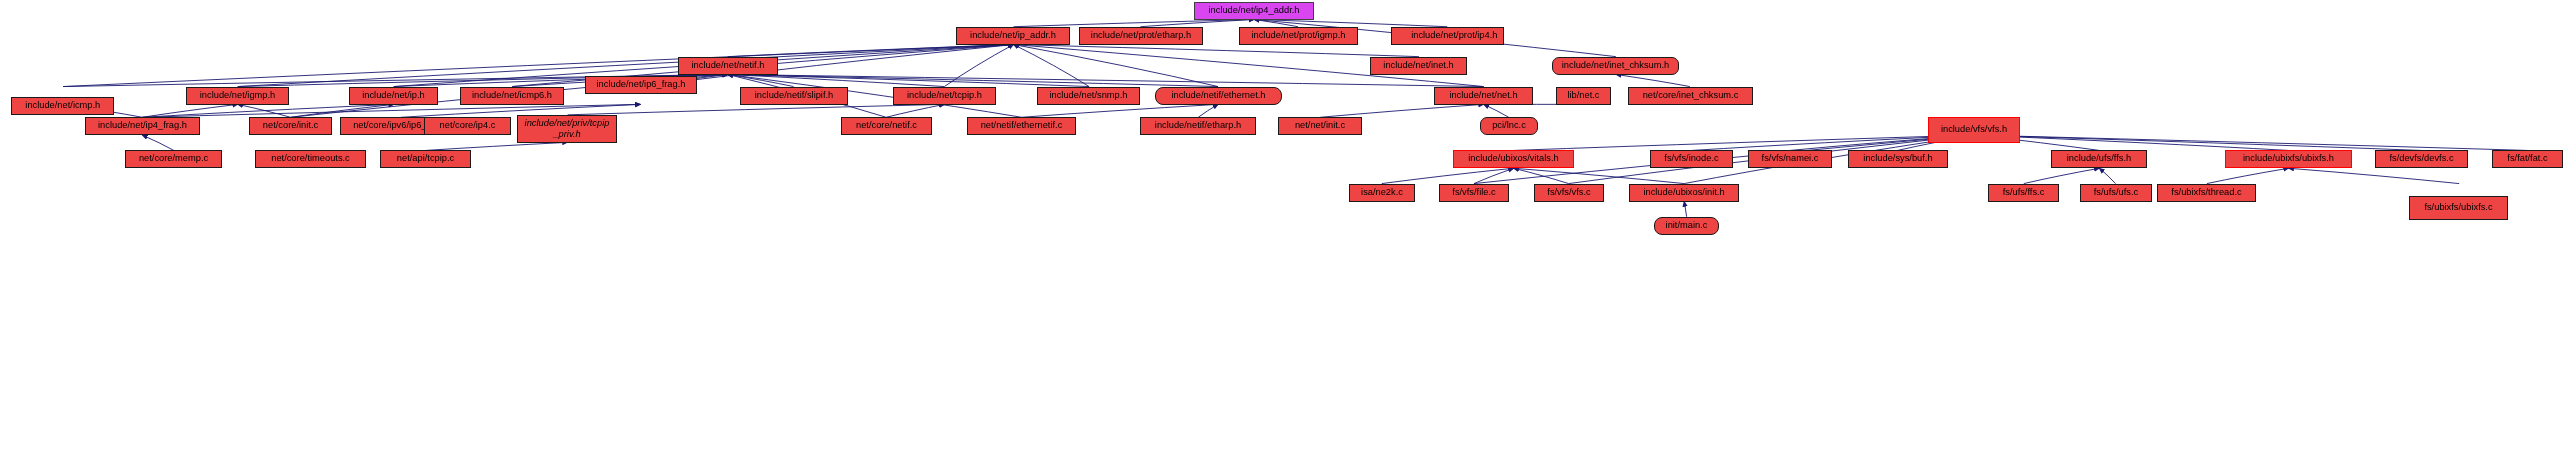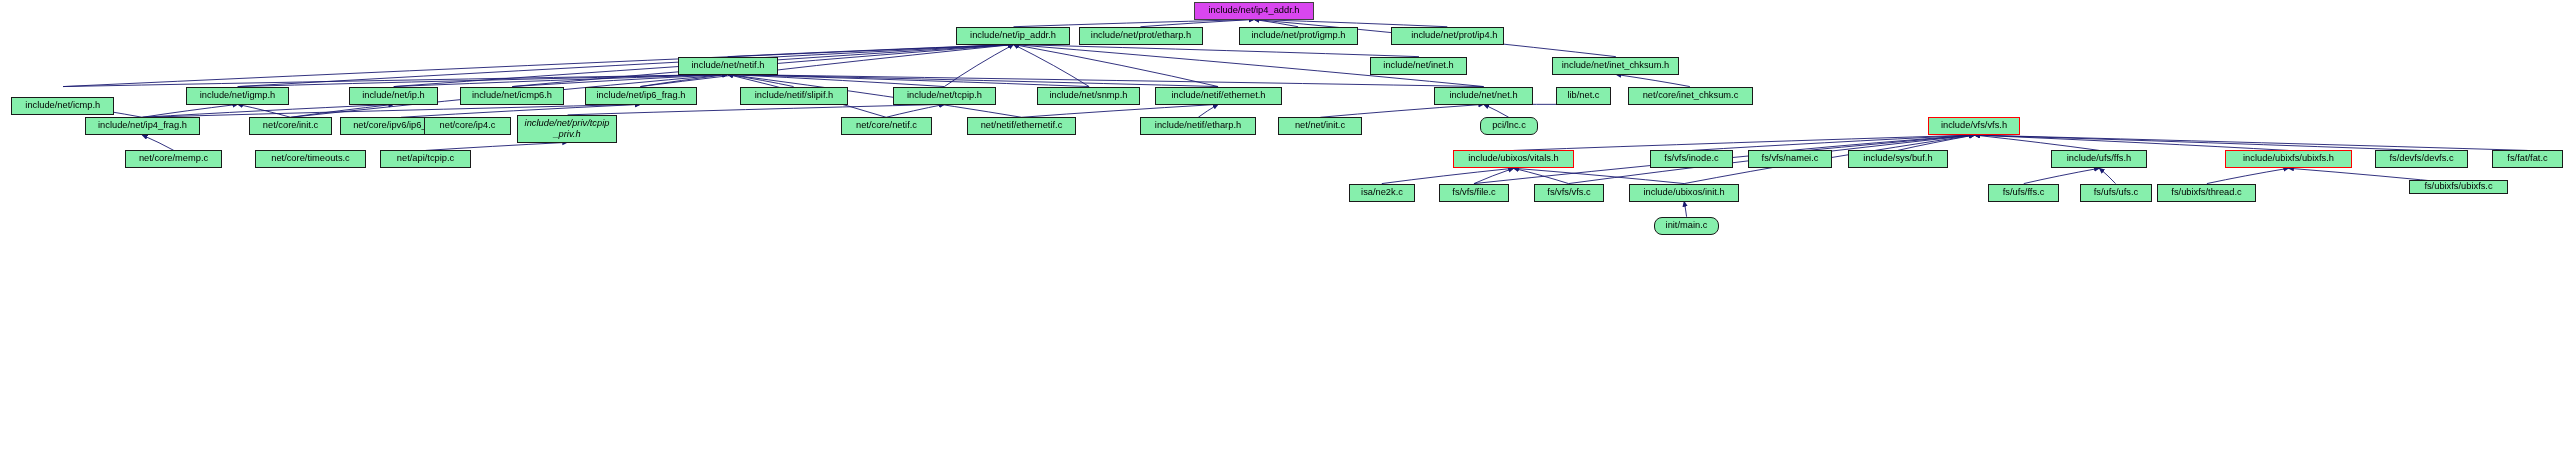--- a/index.html
+++ b/index.html
@@ -9,21 +9,21 @@
     height:465px;
     background:#ffffff;
     font-family:"Liberation Sans", sans-serif;
     overflow:hidden;
   }
   #edges{position:absolute;left:0;top:0;width:2576px;height:465px;}
   .node{
     position:absolute;
     box-sizing:border-box;
     border:0.8px solid #1a1a1a;
-    background:#86efac;
+    background:#ef4444;
     color:#000000;
     font-size:9.3px;
     line-height:1.05;
     text-align:center;
     display:flex;
     align-items:center;
     justify-content:center;
     white-space:pre;
     z-index:5;
     padding:0 2.4px;
@@ -118,34 +118,34 @@
       <path d="M2086,268 Q2084.68,258.5 2083,249" stroke="#191970" stroke-width="1.1" fill="none" marker-end="url(#ah)"></path>
     </svg>
   <div id="nodes-layer">
       <div class="node root" style="left: 1194px; top: 1.6px; width: 120px; height: 18px;">include/net/ip4_addr.h</div>
       <div class="node" style="left: 956px; top: 27px; width: 114px; height: 18px;">include/net/ip_addr.h</div>
       <div class="node" style="left: 1079px; top: 27px; width: 124px; height: 18px;">include/net/prot/etharp.h</div>
       <div class="node" style="left: 1239px; top: 27px; width: 119px; height: 18px;">include/net/prot/igmp.h</div>
       <div class="node" style="left: 1391px; top: 27px; width: 113px; height: 18px; padding-left: 16px;">include/net/prot/ip4.h</div>
       <div class="node" style="left: 678px; top: 57px; width: 100px; height: 18px;">include/net/netif.h</div>
       <div class="node" style="left: 1370px; top: 57px; width: 97px; height: 18px;">include/net/inet.h</div>
-      <div class="node" style="left: 1552px; top: 57px; width: 127px; height: 18px;">include/net/inet_chksum.h</div>
+      <div class="node" style="left: 1552px; top: 57px; width: 127px; height: 18px; border-radius: 7px;">include/net/inet_chksum.h</div>
       <div class="node" style="left: 11.3px; top: 87px; width: 103px; height: 18px; margin-top: 10px;">include/net/icmp.h</div>
       <div class="node" style="left: 186px; top: 87px; width: 103px; height: 18px;">include/net/igmp.h</div>
       <div class="node" style="left: 349px; top: 87px; width: 89px; height: 18px;">include/net/ip.h</div>
       <div class="node" style="left: 460px; top: 87px; width: 104px; height: 18px;">include/net/icmp6.h</div>
-      <div class="node" style="left: 585px; top: 87px; width: 112px; height: 18px;">include/net/ip6_frag.h</div>
+      <div class="node" style="left: 585px; top: 76px; width: 112px; height: 18px;">include/net/ip6_frag.h</div>
       <div class="node" style="left: 740px; top: 87px; width: 108px; height: 18px;">include/netif/slipif.h</div>
       <div class="node" style="left: 893px; top: 87px; width: 103px; height: 18px;">include/net/tcpip.h</div>
       <div class="node" style="left: 1037px; top: 87px; width: 103px; height: 18px;">include/net/snmp.h</div>
-      <div class="node" style="left: 1155px; top: 87px; width: 127px; height: 18px;">include/netif/ethernet.h</div>
+      <div class="node" style="left: 1155px; top: 87px; width: 127px; height: 18px; border-radius: 8px;">include/netif/ethernet.h</div>
       <div class="node" style="left: 1434px; top: 87px; width: 99px; height: 18px;">include/net/net.h</div>
       <div class="node" style="left: 1556px; top: 87px; width: 55px; height: 18px;">lib/net.c</div>
       <div class="node" style="left: 1628px; top: 87px; width: 125px; height: 18px;">net/core/inet_chksum.c</div>
-      <div class="node hl" style="left: 1928px; top: 117px; width: 92px; height: 18px;">include/vfs/vfs.h</div>
+      <div class="node hl" style="left: 1928px; top: 117px; width: 92px; height: 26px;">include/vfs/vfs.h</div>
       <div class="node" style="left: 85px; top: 117px; width: 115px; height: 18px;">include/net/ip4_frag.h</div>
       <div class="node" style="left: 249px; top: 117px; width: 83px; height: 18px;">net/core/init.c</div>
       <div class="node" style="left: 340px; top: 117px; width: 123px; height: 18px;">net/core/ipv6/ip6_frag.c</div>
       <div class="node two-line" style="left: 517px; top: 115px; width: 100px; height: 27.5px; font-style: italic;">include/net/priv/tcpip
 _priv.h</div>
       <div class="node" style="left: 841px; top: 117px; width: 91px; height: 18px;">net/core/netif.c</div>
       <div class="node" style="left: 967px; top: 117px; width: 109px; height: 18px;">net/netif/ethernetif.c</div>
       <div class="node" style="left: 1140px; top: 117px; width: 116px; height: 18px;">include/netif/etharp.h</div>
       <div class="node" style="left: 1278px; top: 117px; width: 84px; height: 18px;">net/net/init.c</div>
       <div class="node" style="left: 1480px; top: 117px; width: 58px; height: 18px; border-radius: 7px;">pci/lnc.c</div>
@@ -157,21 +157,21 @@
       <div class="node hl" style="left: 2225px; top: 150px; width: 127px; height: 18px;">include/ubixfs/ubixfs.h</div>
       <div class="node" style="left: 2375px; top: 150px; width: 93px; height: 18px;">fs/devfs/devfs.c</div>
       <div class="node" style="left: 2492px; top: 150px; width: 71px; height: 18px;">fs/fat/fat.c</div>
       <div class="node" style="left: 1349px; top: 184px; width: 66px; height: 18px;">isa/ne2k.c</div>
       <div class="node" style="left: 1439px; top: 184px; width: 70px; height: 18px;">fs/vfs/file.c</div>
       <div class="node" style="left: 1534px; top: 184px; width: 70px; height: 18px;">fs/vfs/vfs.c</div>
       <div class="node" style="left: 1629px; top: 184px; width: 110px; height: 18px;">include/ubixos/init.h</div>
       <div class="node" style="left: 1988px; top: 184px; width: 71px; height: 18px;">fs/ufs/ffs.c</div>
       <div class="node" style="left: 2080px; top: 184px; width: 72px; height: 18px;">fs/ufs/ufs.c</div>
       <div class="node" style="left: 2157px; top: 184px; width: 99px; height: 18px;">fs/ubixfs/thread.c</div>
-      <div class="node" style="left: 2409px; top: 180px; width: 99px; height: 14px;">fs/ubixfs/ubixfs.c</div>
+      <div class="node" style="left: 2409px; top: 196px; width: 99px; height: 24px;">fs/ubixfs/ubixfs.c</div>
       <div class="node" style="left: 1654px; top: 217px; width: 65px; height: 18px; border-radius: 8px;">init/main.c</div>
       <div class="node" style="left: 125px; top: 150px; width: 97px; height: 18px;">net/core/memp.c</div>
       <div class="node" style="left: 255px; top: 150px; width: 111px; height: 18px;">net/core/timeouts.c</div>
       <div class="node" style="left: 380px; top: 150px; width: 91px; height: 18px;">net/api/tcpip.c</div>
       <div class="node" style="left: 424px; top: 117px; width: 87px; height: 18px;">net/core/ip4.c</div>
     </div>
 </div>
 
 
 </body></html>

